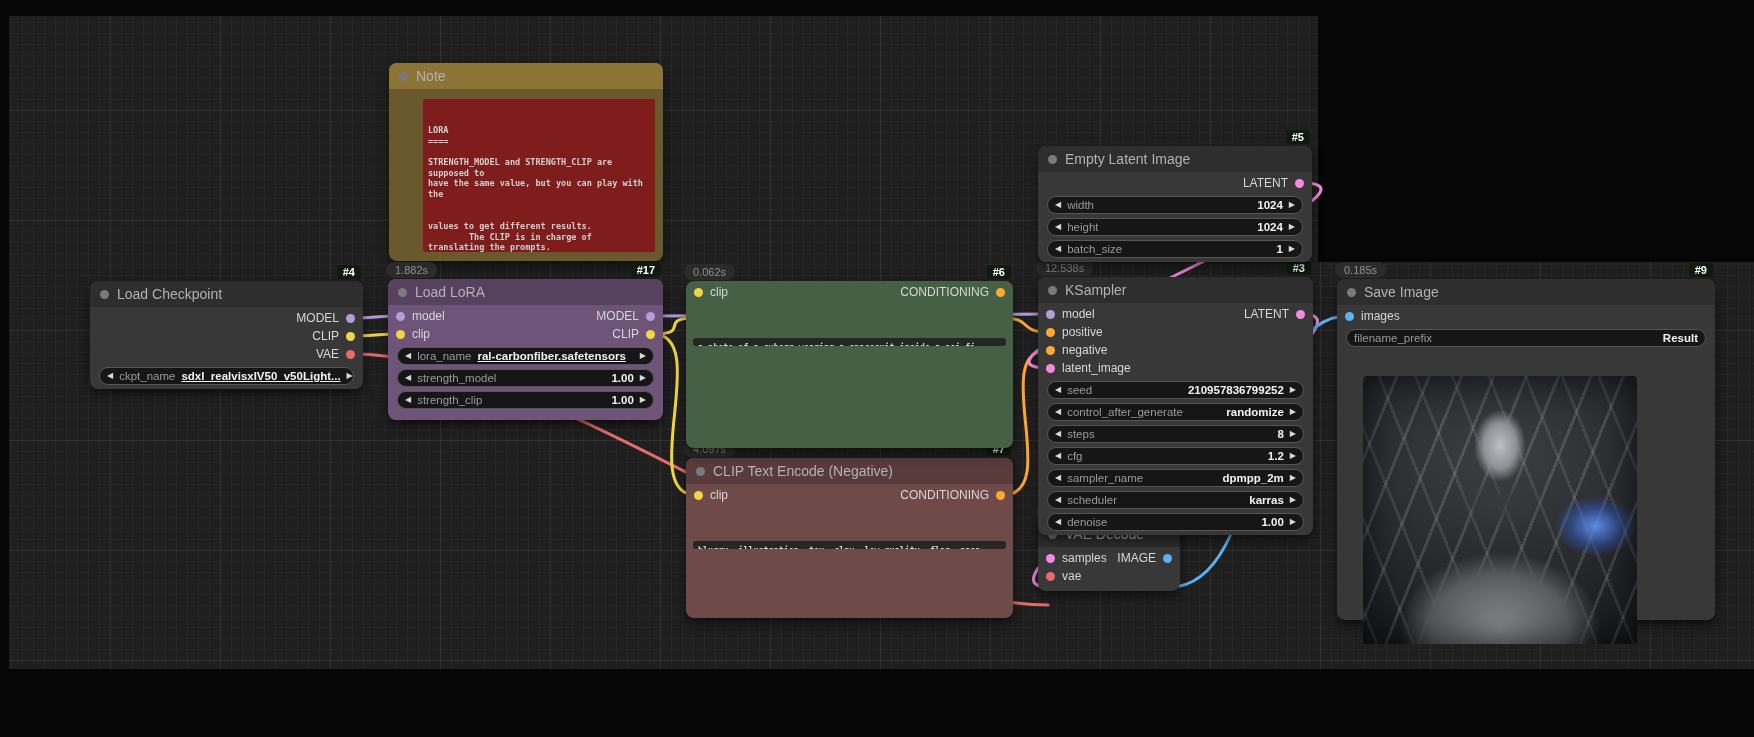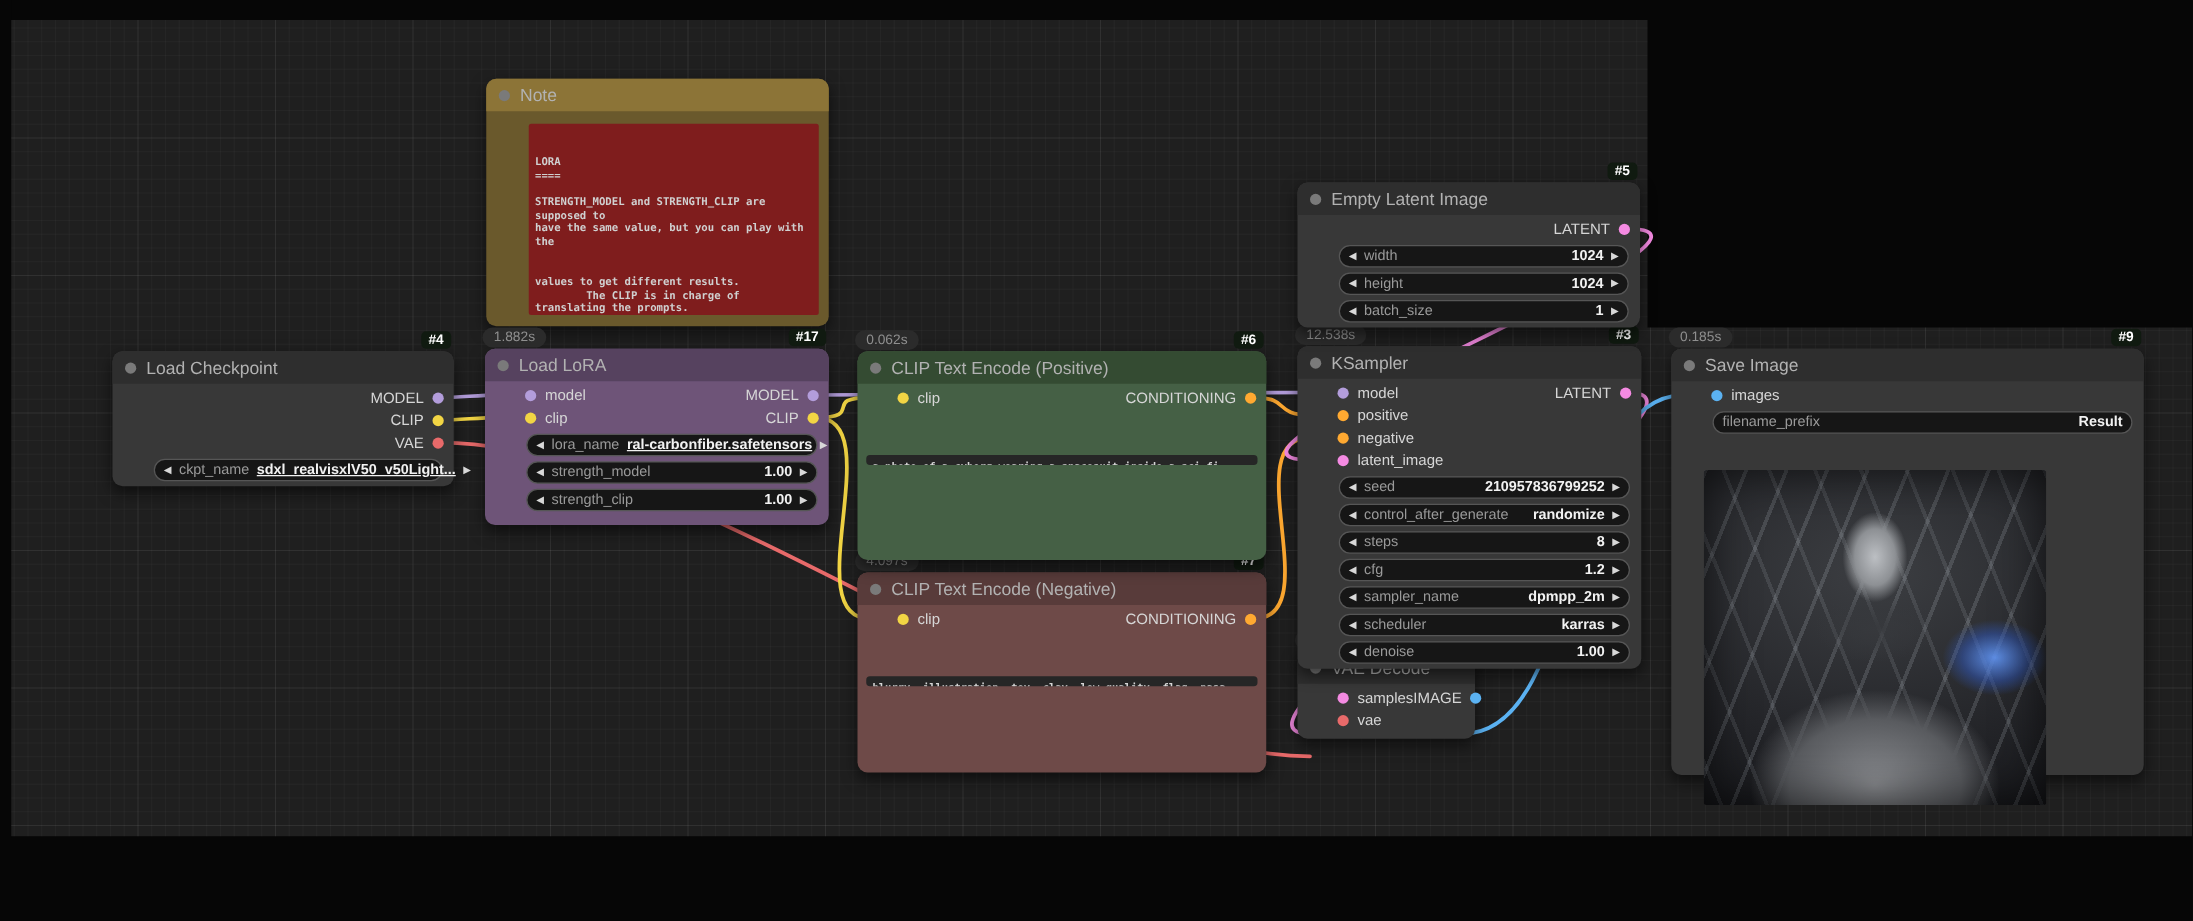--- a/index.html
+++ b/index.html
@@ -9,21 +9,21 @@
       linear-gradient(rgba(255,255,255,0.05) 1px, transparent 1px),
       linear-gradient(90deg, rgba(255,255,255,0.05) 1px, transparent 1px),
       linear-gradient(rgba(255,255,255,0.028) 1px, transparent 1px),
       linear-gradient(90deg, rgba(255,255,255,0.028) 1px, transparent 1px);
     background-size:110px 110px,110px 110px,11px 11px,11px 11px;z-index:0;}
   .blk{position:absolute;background:#060606;z-index:0;}
   #wires{position:absolute;left:0;top:0;z-index:1;pointer-events:none;}
   .node{position:absolute;z-index:2;border-radius:8px;box-shadow:0 5px 12px rgba(0,0,0,.55);background:#383838;}
   .titlebar{height:26px;display:flex;align-items:center;gap:8px;padding:0 10px;border-radius:8px 8px 0 0;background:#2e2e2e;color:#b2b2b2;font-size:14px;}
   .tdot{width:9px;height:9px;border-radius:50%;background:#7a7a7a;flex:none;}
-  .nbody{position:relative;padding-top:2px;padding-left:24px;}
+  .nbody{position:relative;padding-top:2px;}
   .prow{height:18px;display:flex;align-items:center;padding:0 8px;font-size:12px;color:#d6d6d6;}
   .pin{display:flex;align-items:center;gap:7px;}
   .pout{margin-left:auto;display:flex;align-items:center;gap:7px;}
   .pdot{width:9px;height:9px;border-radius:50%;flex:none;}
   .pill{height:16px;margin:4px 9px 0;background:#161616;border:1px solid #565656;border-radius:10px;display:flex;align-items:center;padding:0 7px;font-size:11.5px;gap:6px;}
   .arr{color:#d8d8d8;font-size:8px;line-height:1;}
   .wlbl{color:#9a9a9a;white-space:nowrap;}
   .wval{color:#f2f2f2;font-weight:700;white-space:nowrap;}
   .vcenter{flex:1;text-decoration:underline;}
   .vright{margin-left:auto;}
@@ -196,24 +196,20 @@
           </span>
       </div>
       <div class="textbox" style="top:57px;bottom:8px">blurry, illustration, toy, clay, low quality, flag, nasa,
 mission patch</div>
     </div>
   </div>
 
   <div class="node" id="node-pos" style="left:686px;top:281px;width:327px;height:167px">
     <span class="tbadge">0.062s</span>
     <span class="ibadge">#6</span>
-    <div class="titlebar">
-      <span class="tdot"></span>
-      <span>CLIP Text Encode (Positive)</span>
-    </div>
     <div class="nbody">
       <div class="prow">
         <span class="pin">
             <span class="pdot" style="background: rgb(242, 213, 68);"></span>
             <span>clip</span>
           </span>
         <span class="pout">
             <span>CONDITIONING</span>
             <span class="pdot" style="background: rgb(255, 169, 49);"></span>
           </span>

